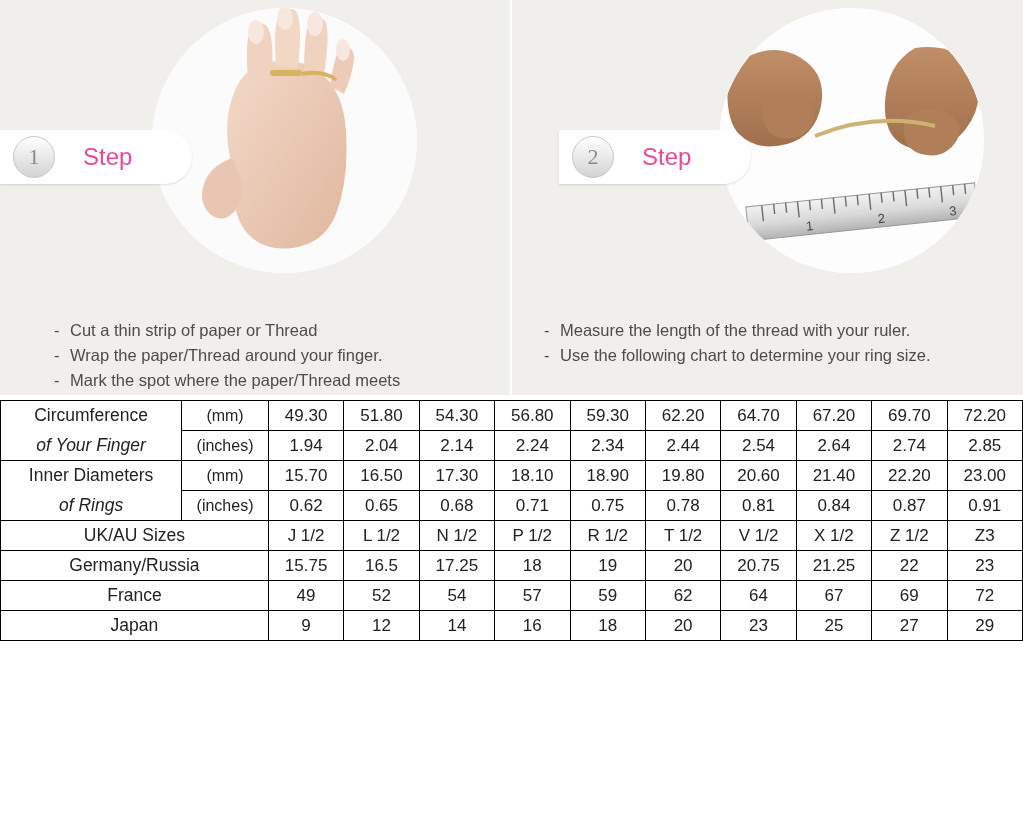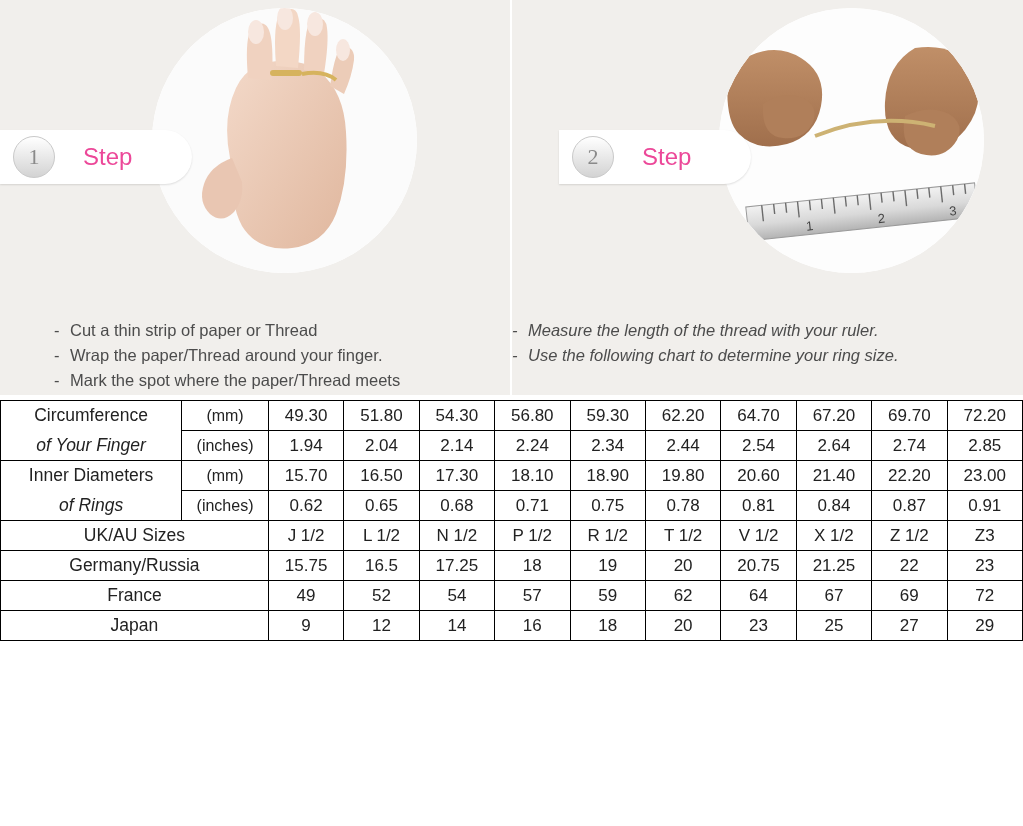--- a/index.html
+++ b/index.html
@@ -90,21 +90,21 @@
 
   .bullets {
     position: absolute;
     left: 22px;
     top: 318px;
     font-size: 16.5px;
     color: #4c4c4c;
     line-height: 25px;
     margin-left: 32px;
   }
-  .bullets.right { left: 480px; font-style: italic; }
+  .bullets.right { left: 512px; }
   .bullets div { white-space: nowrap; }
   .dash { display: inline-block; width: 16px; }
 
   
   table.sizes {
     position: absolute;
     left: 0;
     top: 400px;
     border-collapse: collapse;
     width: 1023px;

